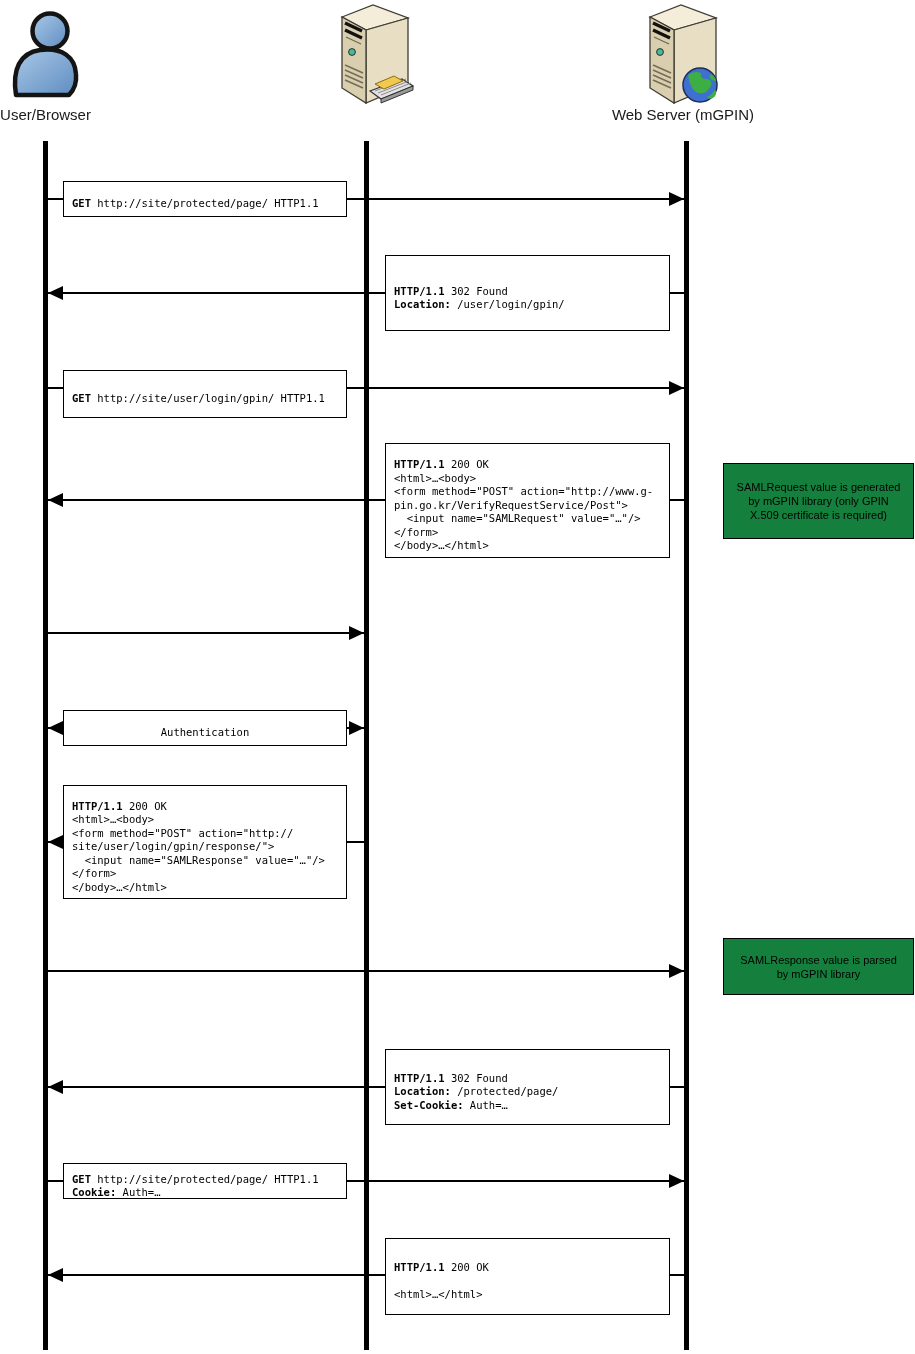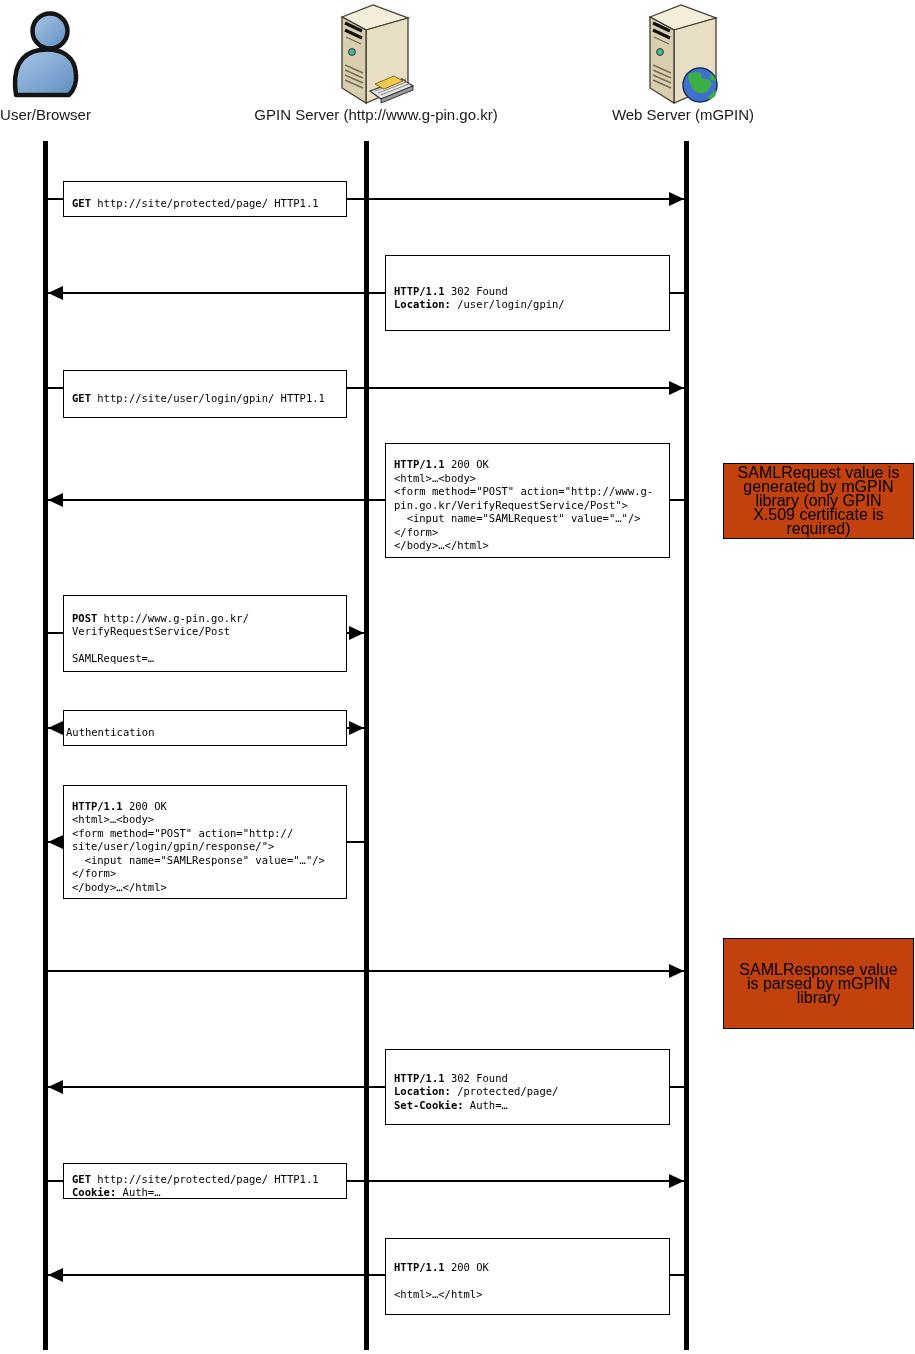--- a/index.html
+++ b/index.html
@@ -35,21 +35,21 @@
   #m8-line{left:43px;top:1086px;width:641px;}
   #m9-line{left:43px;top:1180px;width:641px;}
   #m10-line{left:43px;top:1274px;width:641px;}
 
   
   .mbox{position:absolute;background:#fff;border:1.5px solid #000;z-index:3;
         font-family:"DejaVu Sans Mono","Liberation Mono",monospace;font-size:10.5px;
         line-height:13.5px;display:flex;flex-direction:column;justify-content:center;
         padding:12px 2px 2px 8px;box-sizing:border-box;}
   .mbox .cl{white-space:pre;}
-  .mbox.center{align-items:flex-start;padding-left:2px;}
+  .mbox.center{align-items:center;padding-left:2px;}
   #m0-box{left:63px;top:181px;width:284px;height:36px;}
   #m1-box{left:385px;top:255px;width:285px;height:76px;}
   #m2-box{left:63px;top:370px;width:284px;height:48px;}
   #m3-box{left:385px;top:443px;width:285px;height:115px;}
   #m4-box{left:63px;top:595px;width:284px;height:77px;}
   #m5-box{left:63px;top:710px;width:284px;height:36px;}
   #m6-box{left:63px;top:785px;width:284px;height:114px;}
   #m7-box{left:63px;top:936px;width:284px;height:77px;}
   #m8-box{left:385px;top:1049px;width:285px;height:76px;}
   #m9-box{left:63px;top:1163px;width:284px;height:36px;}
@@ -67,25 +67,25 @@
   #m4-arr{left:349px;top:626px;}
   #m5-arrL{left:48px;top:721px;}
   #m5-arrR{left:349px;top:721px;}
   #m6-arr{left:48px;top:835px;}
   #m7-arr{left:669px;top:964px;}
   #m8-arr{left:48px;top:1080px;}
   #m9-arr{left:669px;top:1174px;}
   #m10-arr{left:48px;top:1268px;}
 
   
-  .note{position:absolute;border:1.5px solid #000;background:#c2410c;z-index:3;
-        font-size:16px;line-height:14px;display:flex;align-items:center;justify-content:center;
+  .note{position:absolute;border:1.5px solid #000;background:#15803d;z-index:3;
+        font-size:11px;line-height:14px;display:flex;align-items:center;justify-content:center;
         text-align:center;padding:4px 10px;box-sizing:border-box;}
   #note0{left:723px;top:463px;width:191px;height:76px;}
-  #note1{left:723px;top:938px;width:191px;height:91px;}
+  #note1{left:723px;top:938px;width:191px;height:57px;}
 </style>
 </head>
 <body>
 
 <div class="canvas">
 
   <svg class="actor-icon" id="icon-user" width="72" height="94" viewBox="0 0 72 94">
     <defs>
       <linearGradient id="pg" x1="0" y1="0" x2="1" y2="1">
         <stop offset="0" stop-color="#aac8e8"></stop>
@@ -128,21 +128,20 @@
     <path d="M11,68 L29,76" stroke="#756d59" stroke-width="1.4"></path>
     <path d="M11,73 L29,81" stroke="#756d59" stroke-width="1.4"></path>
     <path d="M11,78 L29,86" stroke="#756d59" stroke-width="1.4"></path>
     <circle cx="58" cy="83" r="17" fill="#3f6fd1" stroke="#1c2f57" stroke-width="1.5"></circle>
     <path d="M46,73 q7,-5 13,-2 q-1,6 5,6 q7,0 5,7 q-5,9 -13,7 q-8,-3 -10,-18 Z" fill="#3cae44"></path>
     <path d="M65,95 q6,-3 8,-8 q3,6 -2,9 q-4,2 -6,-1 Z" fill="#3cae44"></path>
     <path d="M69,72 q5,3 5,7 q-4,0 -6,-3 q-1,-3 1,-4 Z" fill="#3cae44"></path>
   </svg>
 
   <div class="actor-label" id="lbl-user">User/Browser</div>
-  <div class="actor-label" id="lbl-gpin">GPIN Server (http://www.g-pin.go.kr)</div>
   <div class="actor-label" id="lbl-web">Web Server (mGPIN)</div>
 
   <div class="lifeline" id="ll-user"></div>
   <div class="lifeline" id="ll-gpin"></div>
   <div class="lifeline" id="ll-web"></div>
 
   <div class="mline" id="m0-line"></div>
   <div class="mline" id="m1-line"></div>
   <div class="mline" id="m2-line"></div>
   <div class="mline" id="m3-line"></div>
@@ -179,26 +178,20 @@
     </div>
   <div class="mbox" id="m3-box">
       <div class="cl"><b>HTTP/1.1</b> 200 OK</div>
       <div class="cl">&lt;html&gt;…&lt;body&gt;</div>
       <div class="cl">&lt;form method="POST" action="http://www.g-</div>
       <div class="cl">pin.go.kr/VerifyRequestService/Post"&gt;</div>
       <div class="cl">  &lt;input name="SAMLRequest" value="…"/&gt;</div>
       <div class="cl">&lt;/form&gt;</div>
       <div class="cl">&lt;/body&gt;…&lt;/html&gt;</div>
     </div>
-  <div class="mbox" id="m4-box">
-      <div class="cl"><b>POST</b> http://www.g-pin.go.kr/</div>
-      <div class="cl">VerifyRequestService/Post</div>
-      <div class="cl">&nbsp;</div>
-      <div class="cl">SAMLRequest=…</div>
-    </div>
   <div class="mbox center" id="m5-box">
       <div class="cl">Authentication</div>
     </div>
   <div class="mbox" id="m6-box">
       <div class="cl"><b>HTTP/1.1</b> 200 OK</div>
       <div class="cl">&lt;html&gt;…&lt;body&gt;</div>
       <div class="cl">&lt;form method="POST" action="http://</div>
       <div class="cl">site/user/login/gpin/response/"&gt;</div>
       <div class="cl">  &lt;input name="SAMLResponse" value="…"/&gt;</div>
       <div class="cl">&lt;/form&gt;</div>

